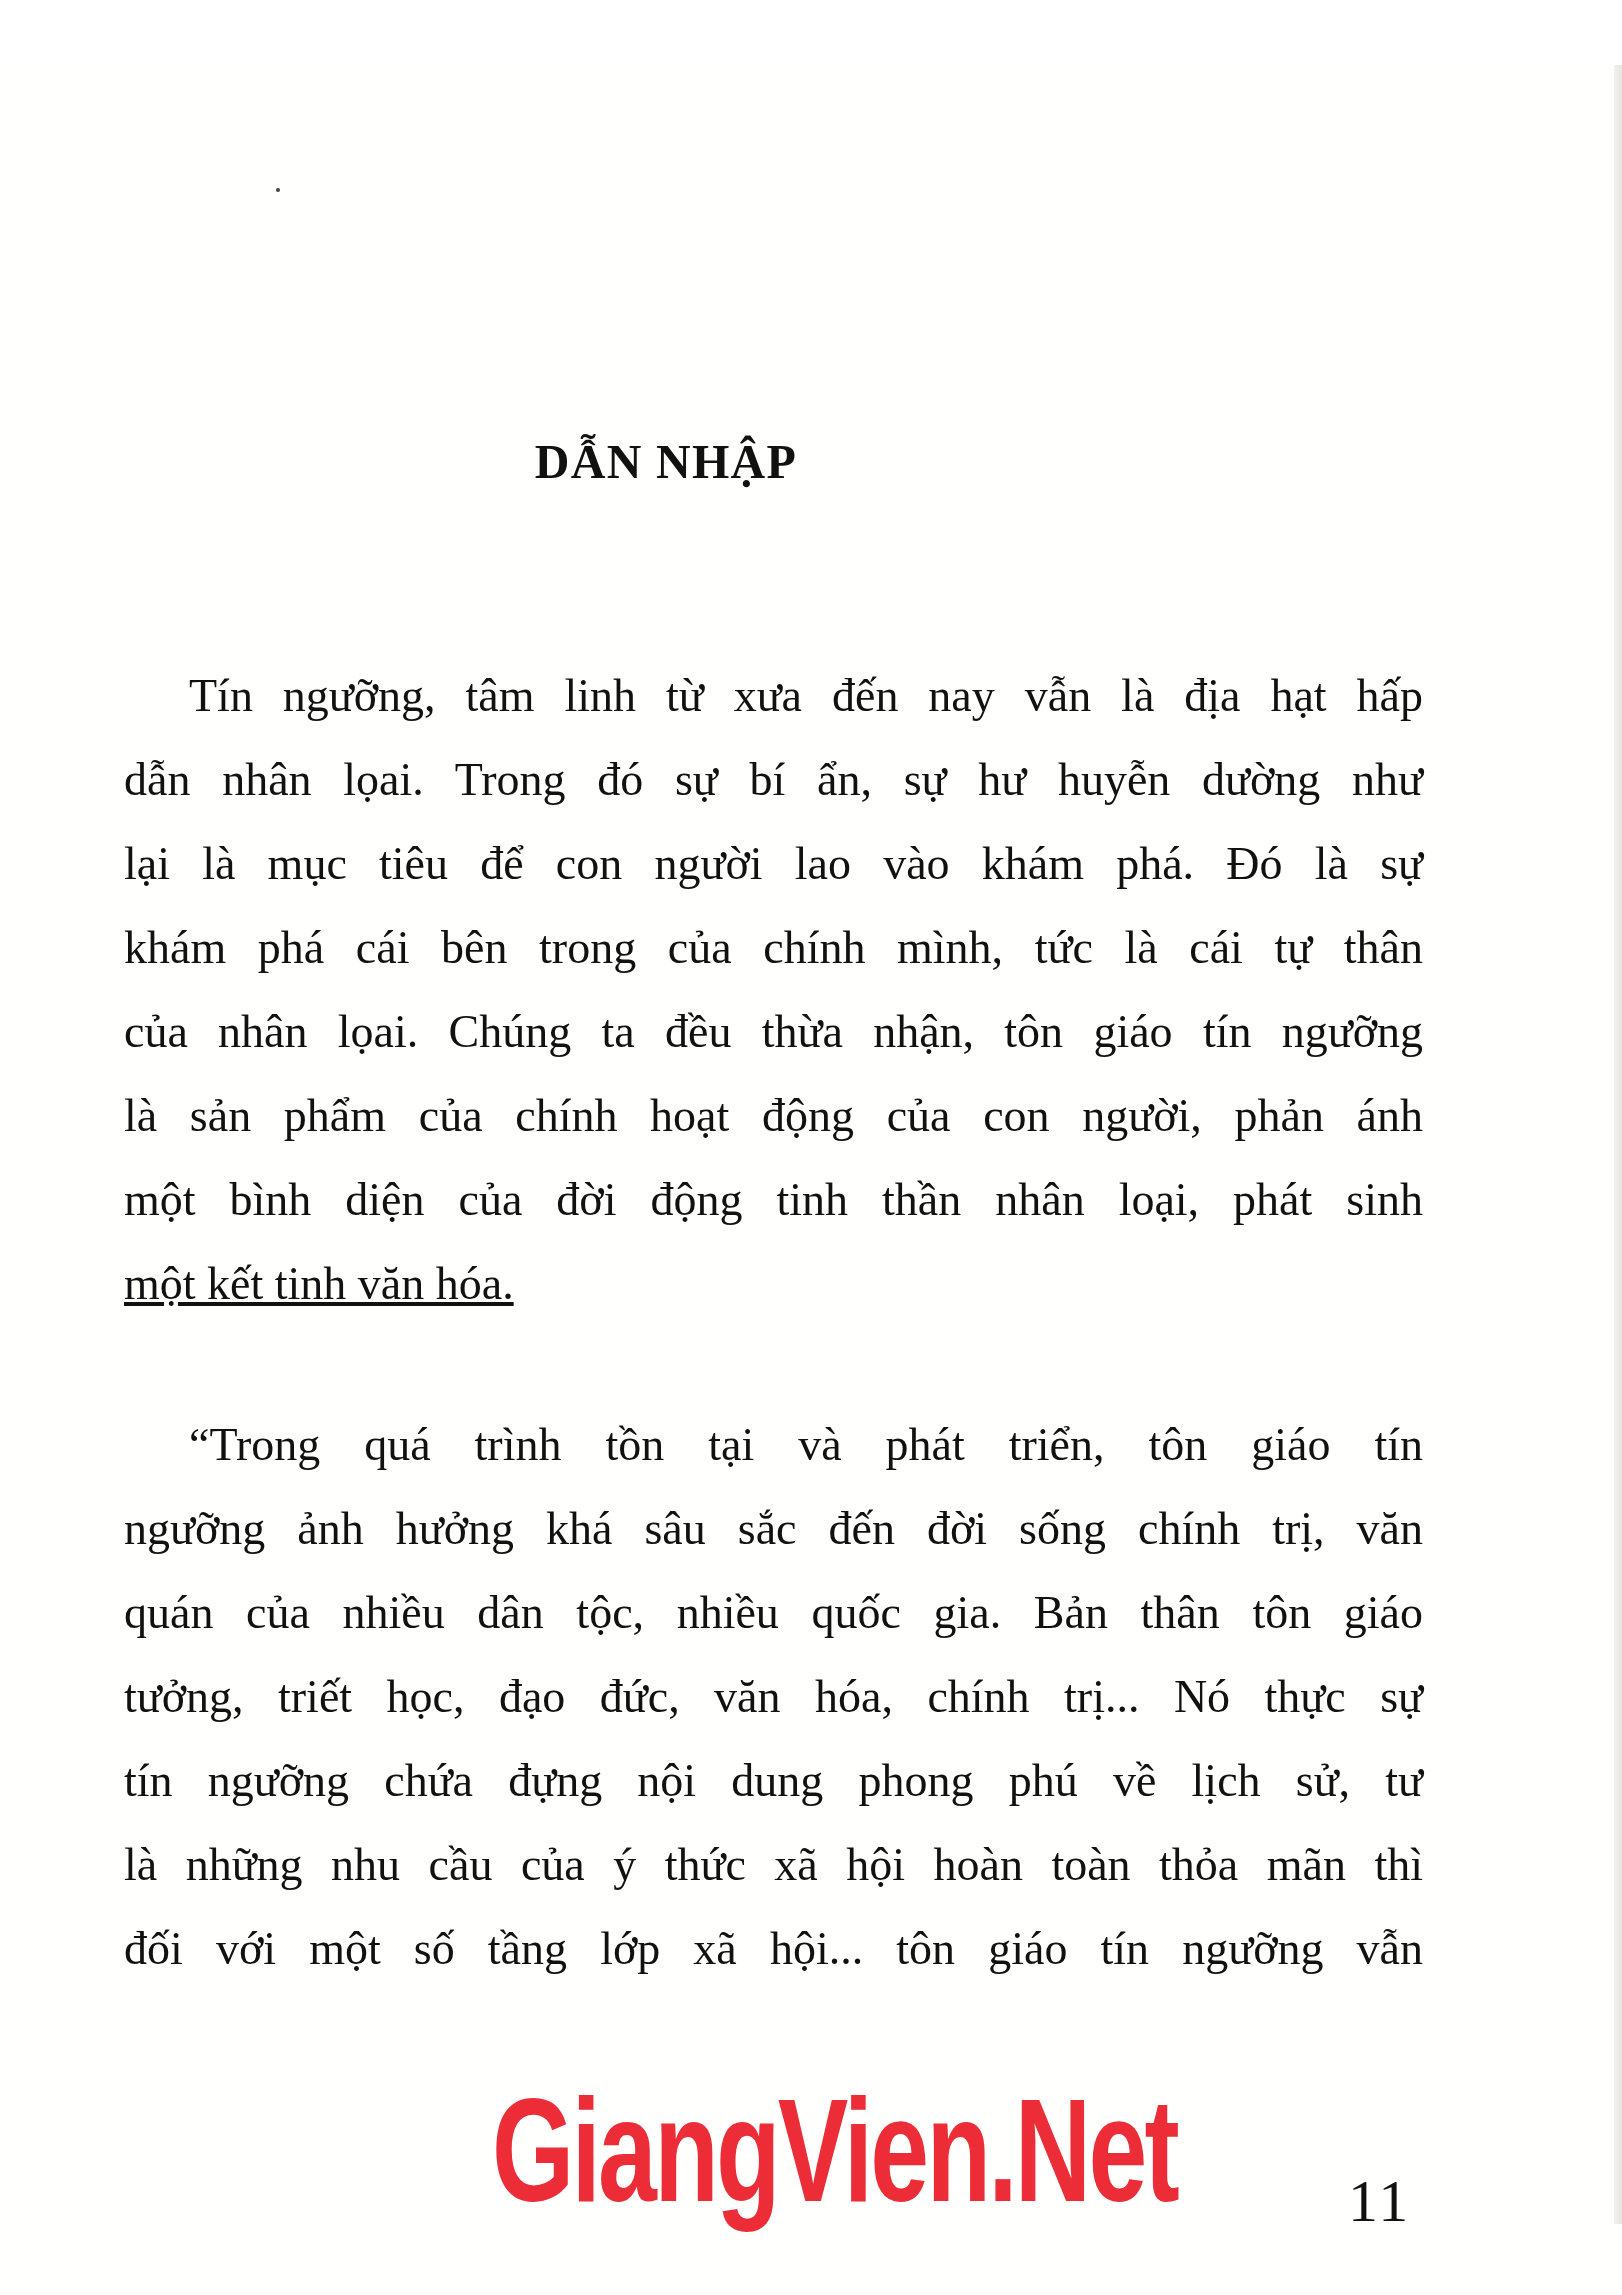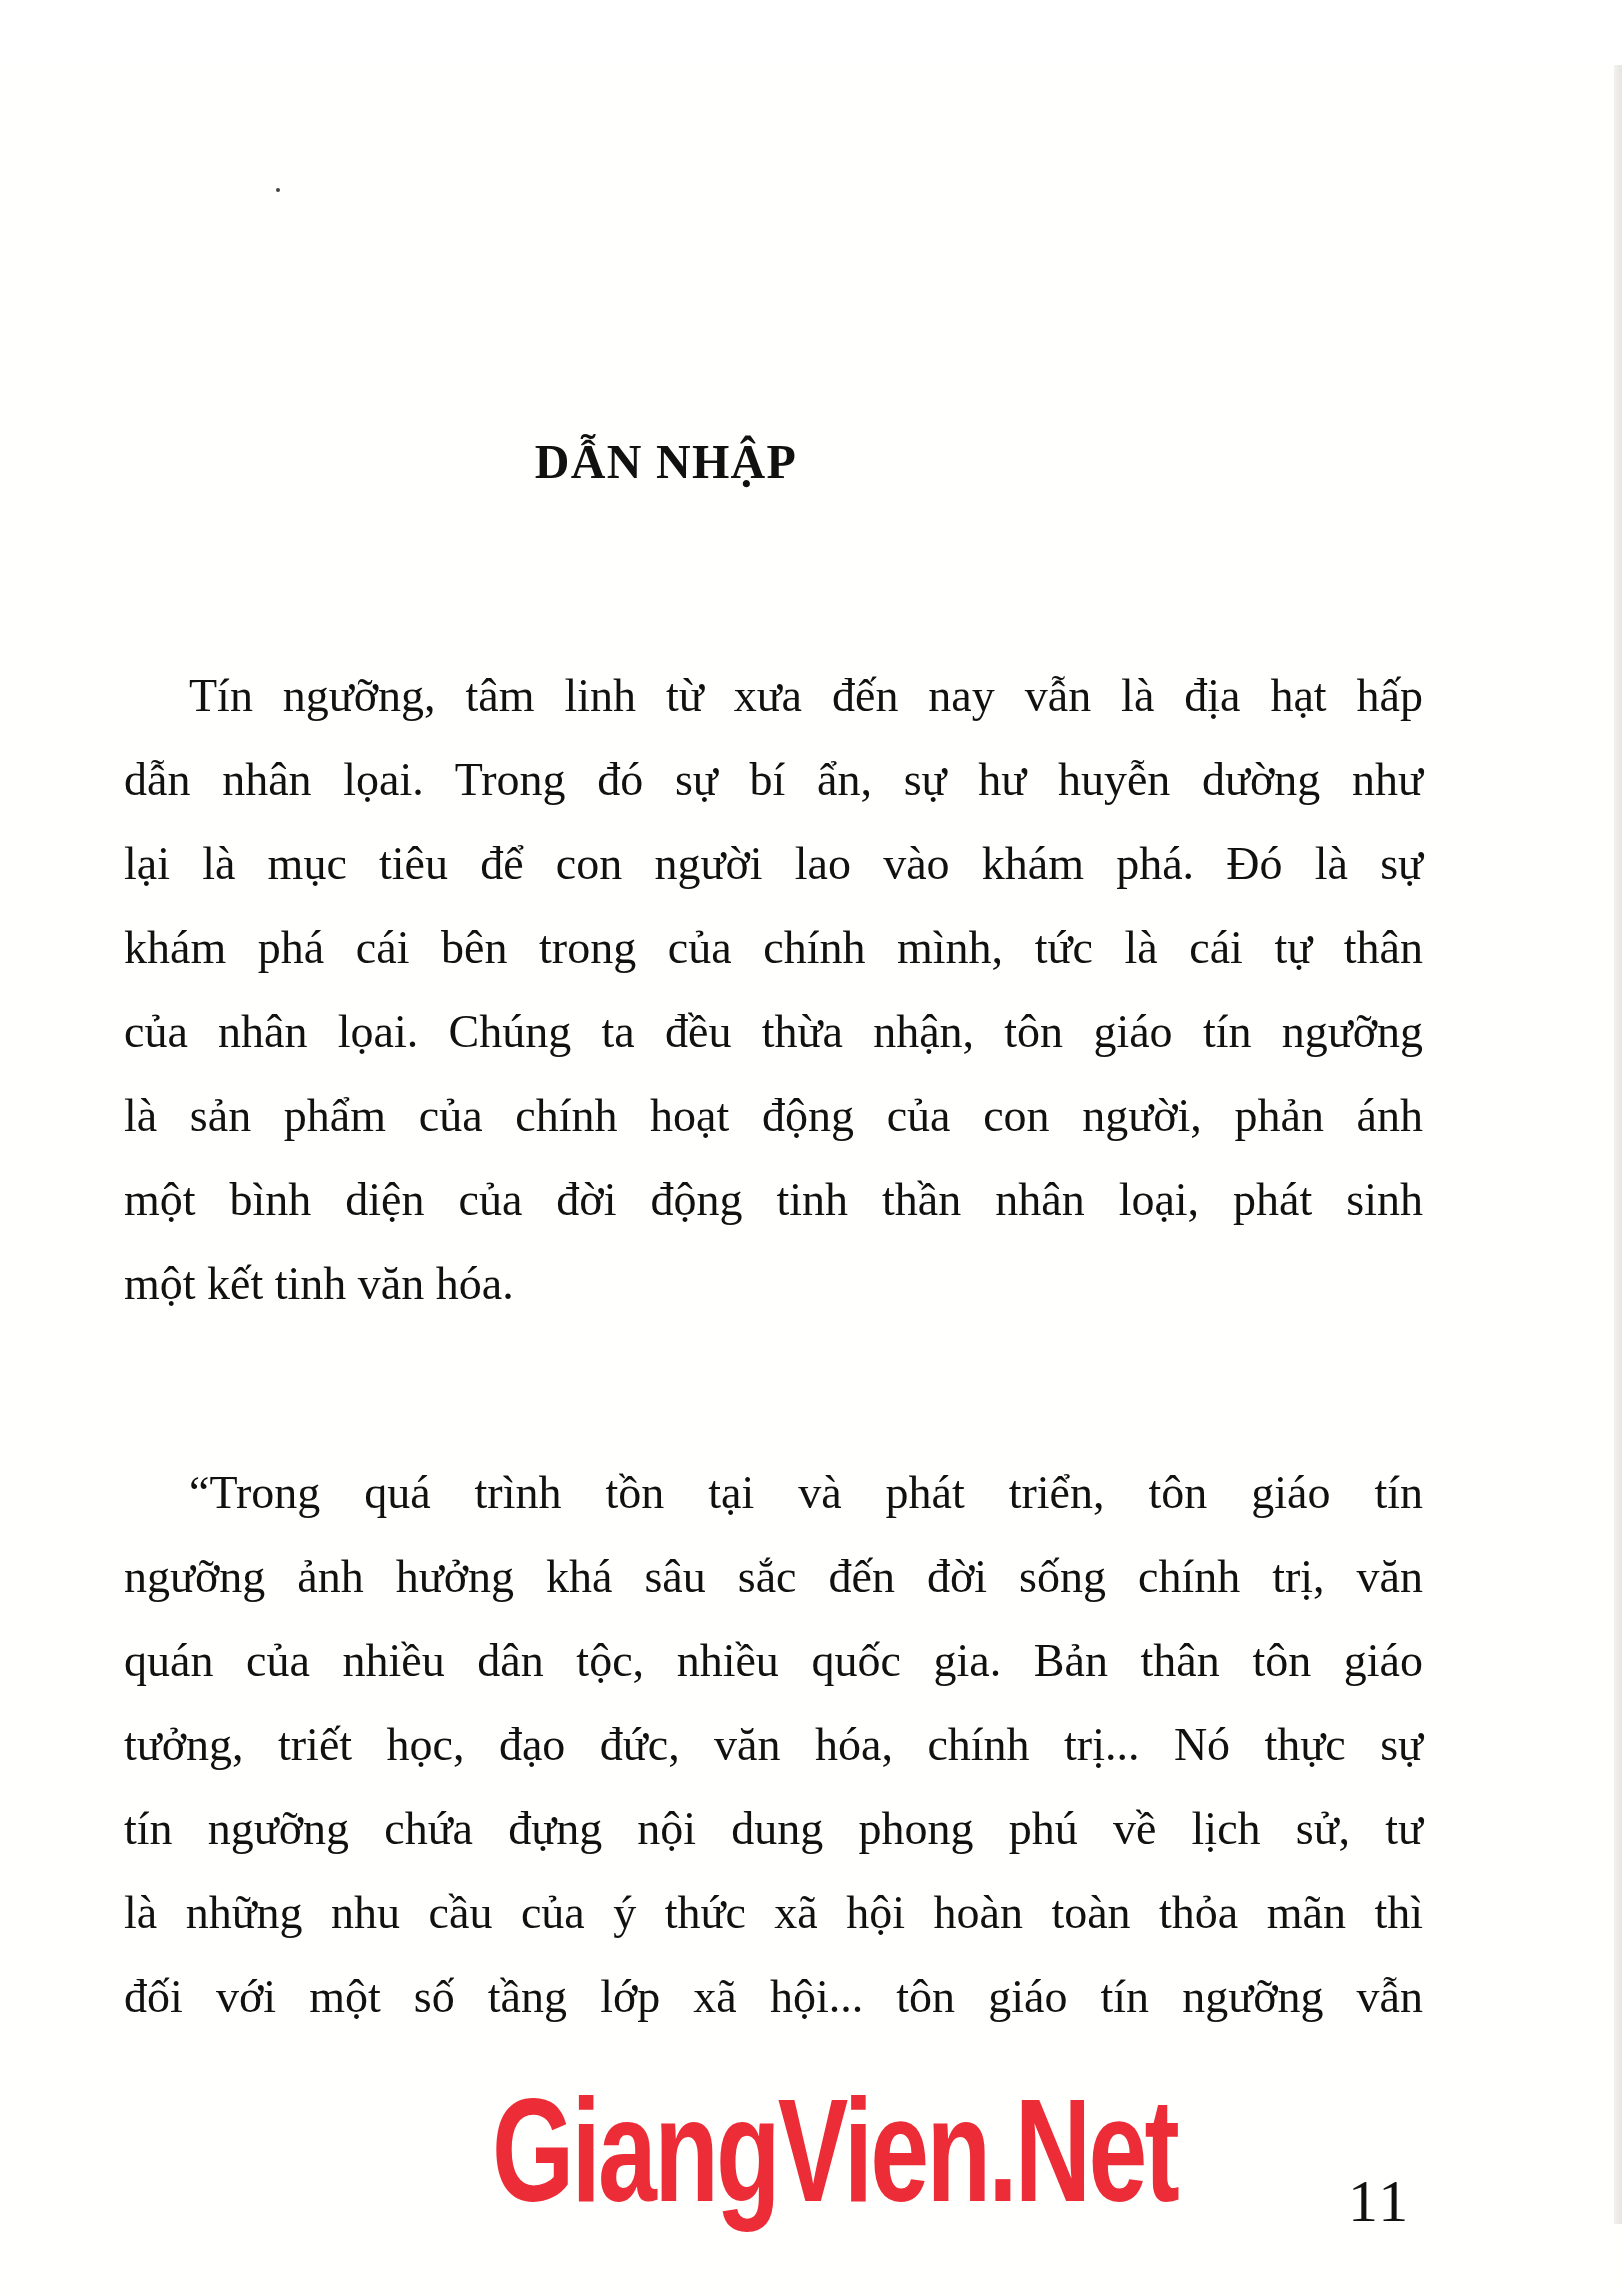--- a/index.html
+++ b/index.html
@@ -69,26 +69,27 @@
       text-align-last: left;
     }
     .body-text .line {
       display: block;
       text-align: justify;
       text-align-last: justify;
       white-space: nowrap;
     }
     .body-text .line.last {
       text-align-last: left;
+      text-decoration: underline;
     }
     .body-text .line.indent {
       padding-left: 65px;
     }
     .para-1 { top: 654px; }
-    .para-2 { top: 1451px; }
+    .para-2 { top: 1403px; }
     .watermark {
       position: absolute;
       left: 492px;
       top: 2077px;
       font-family: "Liberation Sans", "DejaVu Sans", sans-serif;
       font-weight: bold;
       font-size: 147px;
       line-height: 1;
       color: #ec2d37;
       letter-spacing: -3.9px;

